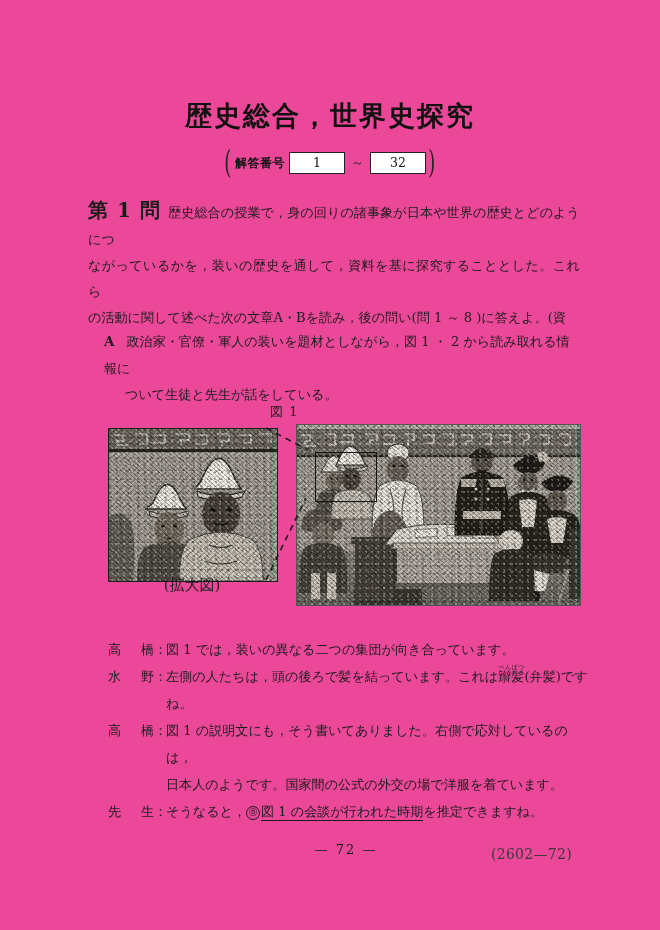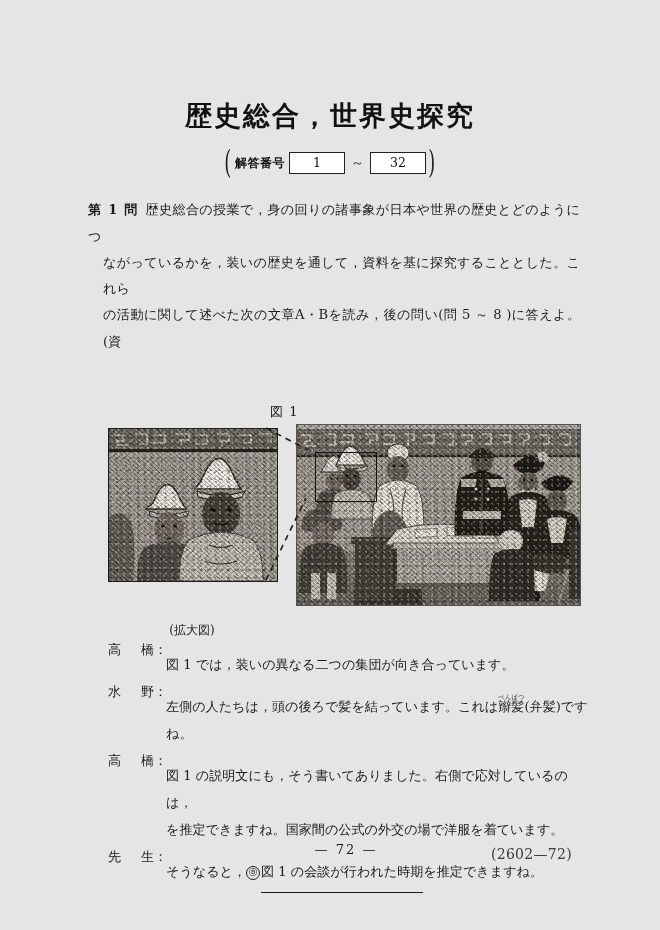--- a/index.html
+++ b/index.html
@@ -14,21 +14,21 @@
     font-family: "DejaVu Serif", "Liberation Serif", serif;
     color: #1a1a1a;
     overflow: hidden;
   }
 
   .page {
     position: absolute;
     inset: 0;
     width: 660px;
     height: 930px;
-    background: #e5e5e5;
+    background: #ec4899;
   }
 
   
   .title {
     position: absolute;
     top: 98px;
     left: 0;
     width: 660px;
     text-align: center;
     font-size: 27px;
@@ -85,31 +85,30 @@
     left: 88px;
     width: 492px;
     font-size: 13.1px;
     line-height: 26.5px;
     text-align: justify;
     text-justify: inter-character;
     color: #1b1b1b;
   }
   .q1-head {
     font-weight: 700;
-    font-size: 13px;
+    font-size: 20px;
     letter-spacing: 1px;
     margin-right: 7px;
   }
   .q1 p {
     margin: 0;
     text-indent: 0;
   }
   .q1 .cont {
     display: block;
-    margin-left: 15px;
     margin-top: -0.5px;
   }
   .bold-ab { font-weight: 700; }
 
   
   .sec-a {
     position: absolute;
     top: 328px;
     left: 104px;
     width: 478px;
@@ -154,25 +153,25 @@
     top: 424px;
     width: 283px;
     height: 180px;
     overflow: hidden;
     background: #8a8a8a;
     border: 1px solid #555;
   }
 
   .zoom-caption {
     position: absolute;
-    top: 622px;
+    top: 576px;
     left: 108px;
     width: 168px;
     text-align: center;
-    font-size: 12px;
+    font-size: 15px;
     color: #1b1b1b;
   }
 
   
   .hl-box {
     position: absolute;
     left: 18px;
     top: 27px;
     width: 62px;
     height: 50px;
@@ -234,21 +233,20 @@
     justify-content: space-between;
     letter-spacing: 0;
   }
   .d-colon {
     flex: 0 0 auto;
     width: 12px;
     text-align: center;
   }
   .d-text {
     flex: 1 1 auto;
-    margin-top: 15px;
   }
   .d-cont {
     margin-left: 58px;
   }
 
   ruby { ruby-position: over; }
   rt {
     font-size: 6.2px;
     letter-spacing: 0;
     line-height: 1;
@@ -262,21 +260,21 @@
     width: 12px;
     height: 12px;
     line-height: 11px;
     text-align: center;
     font-size: 8.5px;
     vertical-align: 1px;
     margin-right: 1px;
   }
   .uline {
     border-bottom: 1.2px solid #1b1b1b;
-    padding-bottom: 13px;
+    padding-bottom: 1px;
   }
 
   
   .pg-no {
     position: absolute;
     top: 842px;
     left: 16px;
     width: 660px;
     text-align: center;
     font-size: 13px;
@@ -304,23 +302,27 @@
     <span class="ans-label">解答番号</span>
     <span class="ans-box">1</span>
     <span class="tilde">～</span>
     <span class="ans-box">32</span>
     <span class="paren">)</span>
   </div>
 
   <div class="q1">
     <p><span class="q1-head">第 1 問</span><span>歴史総合の授業で，身の回りの諸事象が日本や世界の歴史とどのようにつ</span></p>
     <span class="cont">ながっているかを，装いの歴史を通して，資料を基に探究することとした。これら</span>
-    <span class="cont">の活動に関して述べた次の文章A・Bを読み，後の問い(問 5 ～ 8 )に答えよ。(資</span>
+    <span class="cont">の活動に関して述べた次の文章A・Bを読み，後の問い(問 1 ～ 8 )に答えよ。(資</span>
   </div>
 
+  <div class="sec-a">
+    <span class="mark bold-ab">A</span><span>政治家・官僚・軍人の装いを題材としながら，図 1 ・ 2 から読み取れる情報に</span>
+    <span class="l2">ついて生徒と先生が話をしている。</span>
+  </div>
 
   <div class="fig-label">図 1</div>
 
   <div class="fig-zoom">
     <svg width="168" height="152" viewBox="0 0 168 152" preserveAspectRatio="none">
       <defs>
         <linearGradient id="zsky" x1="0" y1="0" x2="0" y2="1">
           <stop offset="0" stop-color="#b9b4ab"></stop>
           <stop offset="1" stop-color="#908a82"></stop>
         </linearGradient>
@@ -573,21 +575,21 @@
     <div class="d-cont">ね。</div>
 
     <div class="d-row">
       <span class="d-name">
         <span>高</span>
           <span>橋</span>
       </span>
       <span class="d-colon">：</span>
       <span class="d-text">図 1 の説明文にも，そう書いてありました。右側で応対しているのは，</span>
     </div>
-    <div class="d-cont">を推定できますね。国家間の公式の外交の場で洋服を着ています。</div>
+    <div class="d-cont">日本人のようです。国家間の公式の外交の場で洋服を着ています。</div>
 
     <div class="d-row">
       <span class="d-name">
         <span>先</span>
           <span>生</span>
       </span>
       <span class="d-colon">：</span>
       <span class="d-text"><span>そうなると，</span><span class="circ-a">ⓐ</span><span class="uline">図 1 の会談が行われた時期</span><span>を推定できますね。</span></span>
     </div>
 

